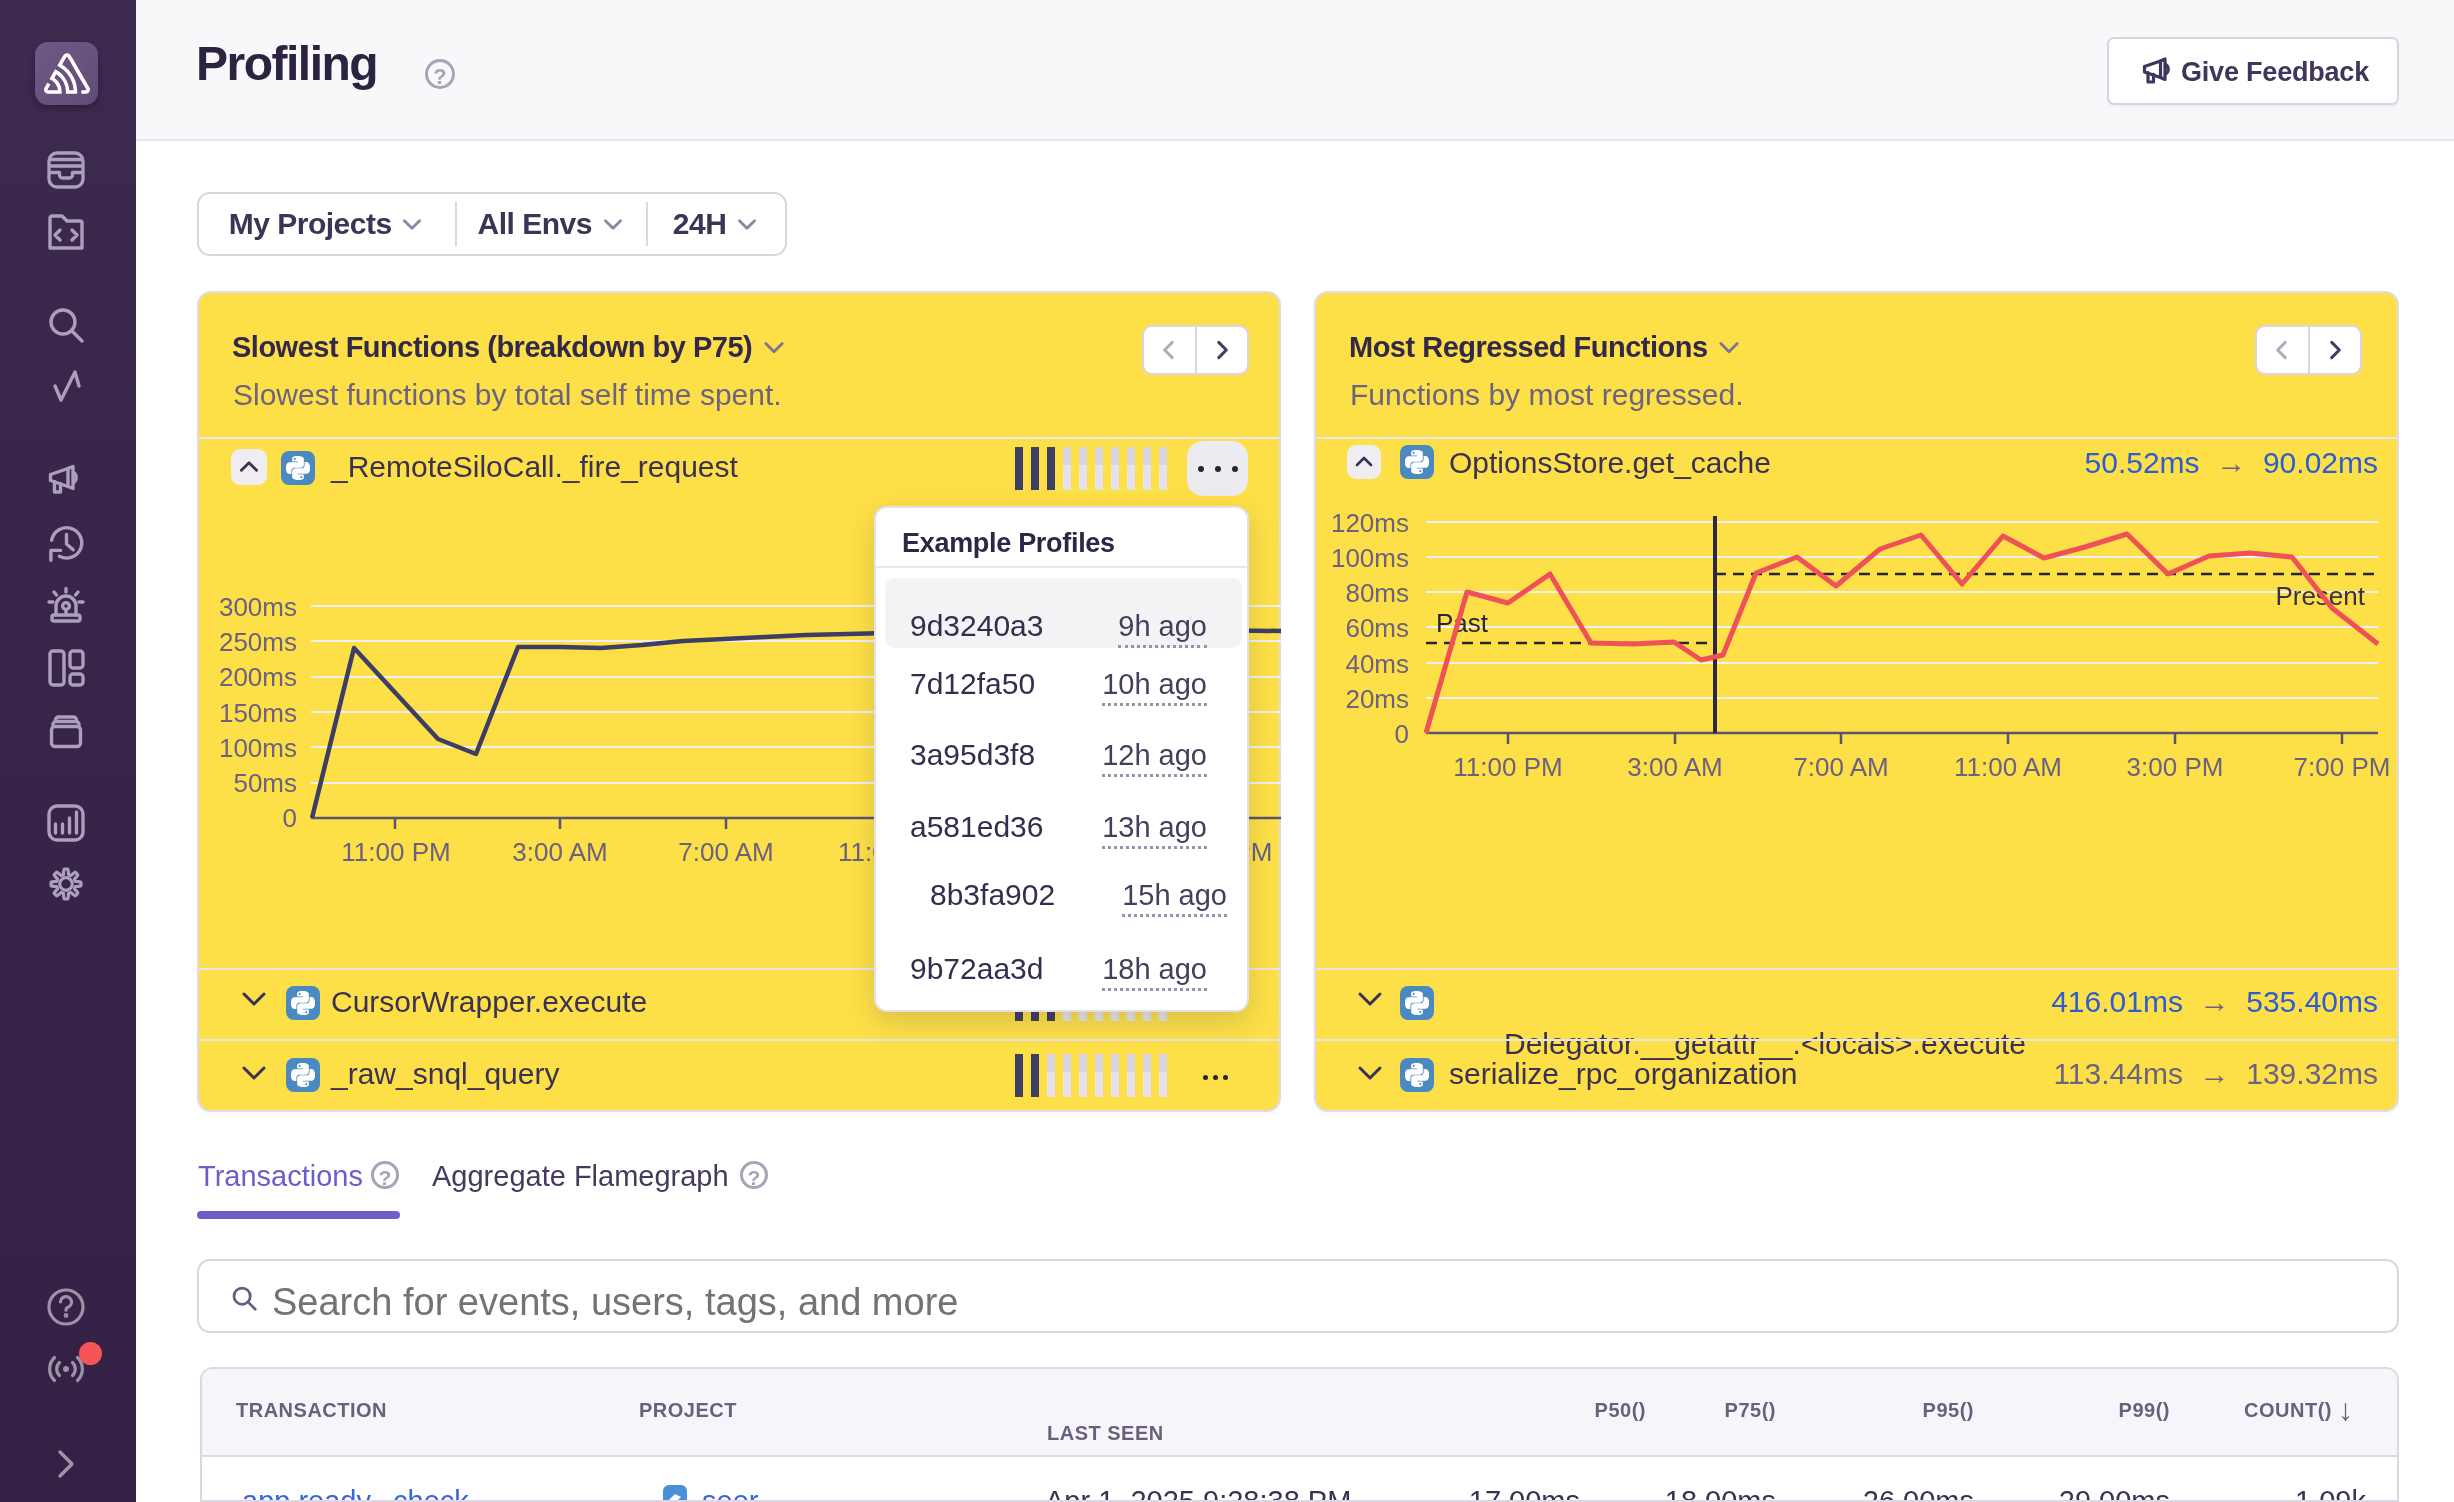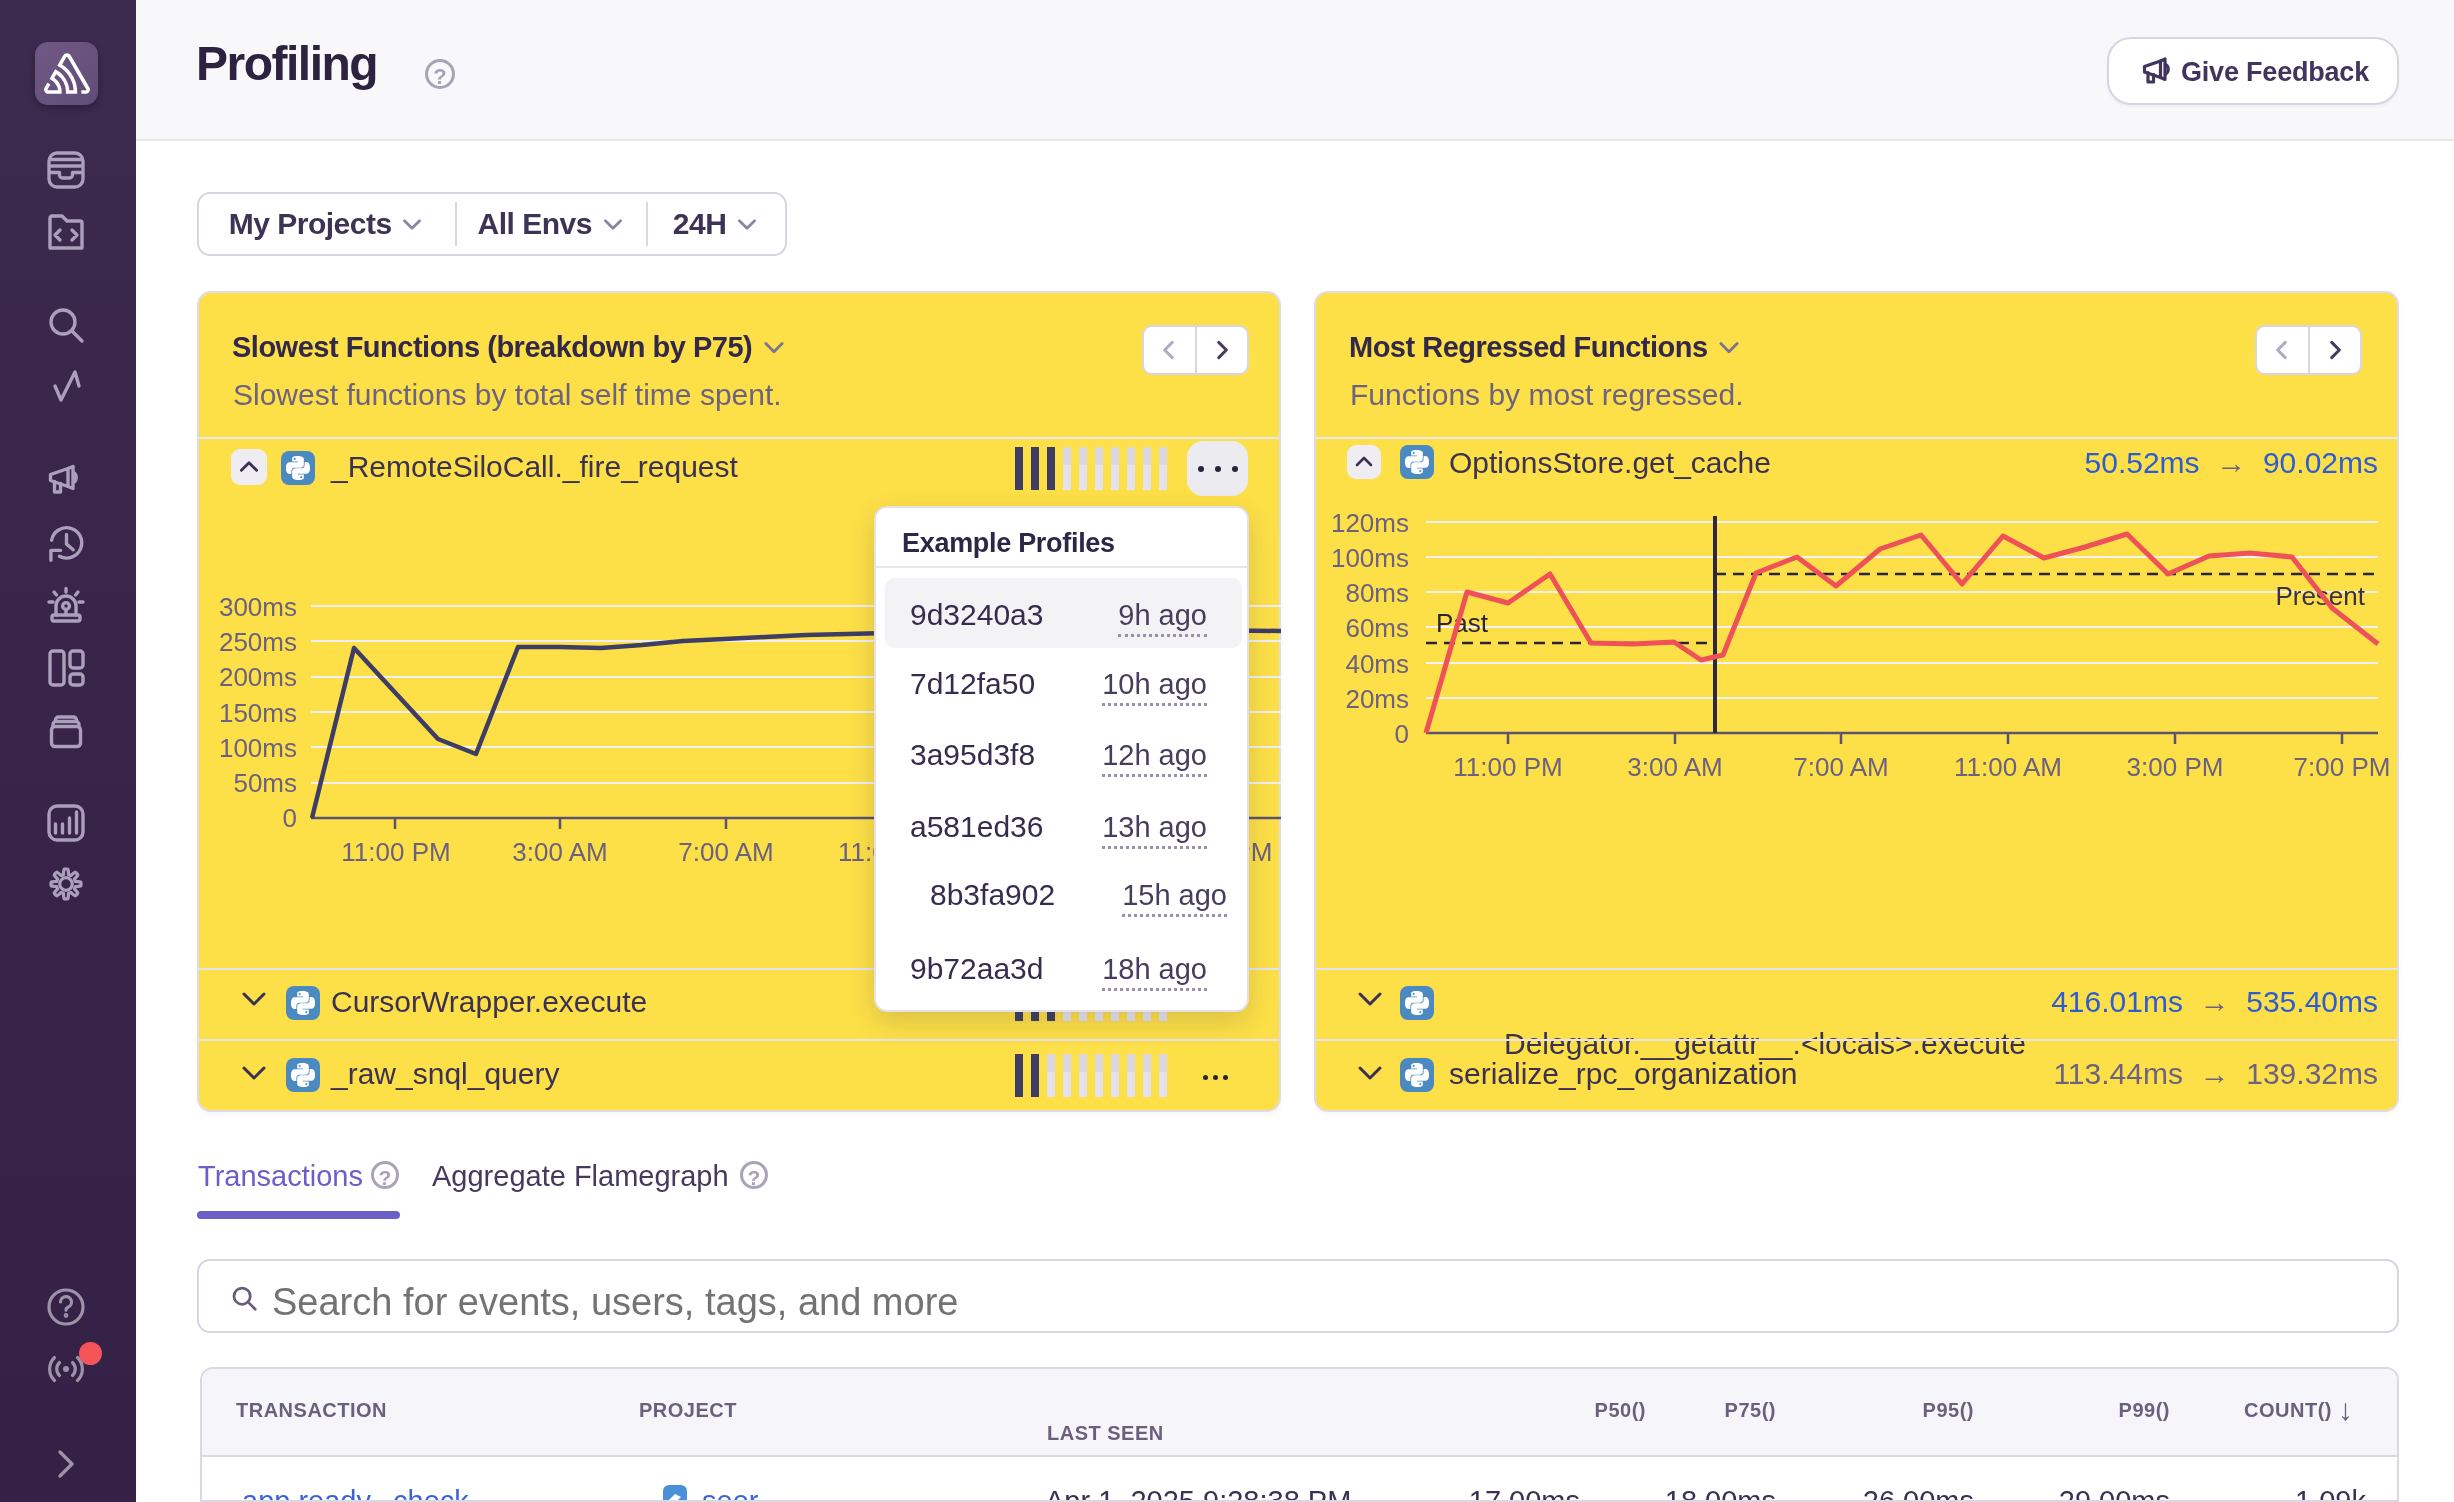--- a/index.html
+++ b/index.html
@@ -12,21 +12,21 @@
   background:linear-gradient(180deg,#3d2a4f 0%, #382549 40%, #342145 100%); }
 #logoTile { position:absolute; left:35px; top:42px; width:63px; height:63px; border-radius:13px;
   background:linear-gradient(135deg,#705a85,#614b77); box-shadow:0 3px 6px rgba(0,0,0,.25); }
 .sicon { position:absolute; left:46px; width:40px; height:40px; }
 
 
 #headerStrip { position:absolute; left:136px; top:0; width:2318px; height:141px;
   background:#f8f7fa; border-bottom:2px solid #e7e4ed; }
 #pageTitle { position:absolute; left:196px; top:36px; font-size:48px; font-weight:bold; color:#2c2340; letter-spacing:-1.5px;}
 #feedbackBtn { position:absolute; left:2107px; top:37px; width:292px; height:68px; background:#fff;
-  border:2px solid #d9d4e2; border-radius:24px; box-shadow:0 2px 3px rgba(40,30,60,.04); white-space:nowrap; }
+  border:2px solid #d9d4e2; border-radius:7px; box-shadow:0 2px 3px rgba(40,30,60,.04); white-space:nowrap; }
 #feedbackBtn span { position:absolute; left:72px; top:18px; font-size:27px; font-weight:bold; color:#40355c; letter-spacing:-0.2px; }
 #helpCirc { position:absolute; left:425px; top:59px; width:30px; height:30px; border-radius:50%;
   border:3px solid #aaa2b6; color:#aaa2b6; font-size:22px; font-weight:bold; text-align:center; line-height:30px; }
 
 
 #filterBar { position:absolute; left:197px; top:192px; width:590px; height:64px; background:#fff;
   border:2px solid #d9d4e2; border-radius:13px; display:flex; align-items:center; }
 #filterBar .seg { display:flex; align-items:center; justify-content:center; height:100%; font-size:30px; font-weight:bold; color:#3c3355; letter-spacing:-0.5px; }
 #filterBar .sep { width:2px; height:44px; background:#dcd7e3; }
 
@@ -352,21 +352,21 @@
       <use href="#pylogo"></use>
     </svg>
   </div>
 <div class="fnname" style="left:1449px; top:1057px;">serialize_rpc_organization</div>
 <div class="abs" style="left:1900px; top:1057px; width:478px; text-align:right; font-size:30px; color:#6d6380;">113.44ms &nbsp;→&nbsp; 139.32ms</div>
 
 <div id="popup">
   <div class="ptt">Example Profiles</div>
   <div class="tline"></div>
   <div class="hl"></div>
-  <div class="prow" style="top:72px;">
+  <div class="prow" style="top:83px;">
       <span class="hash">9d3240a3</span>
       <span class="ago">9h ago</span>
     </div>
   <div class="prow" style="top:141px;">
       <span class="hash">7d12fa50</span>
       <span class="ago">10h ago</span>
     </div>
   <div class="prow" style="top:212px;">
       <span class="hash">3a95d3f8</span>
       <span class="ago">12h ago</span>

